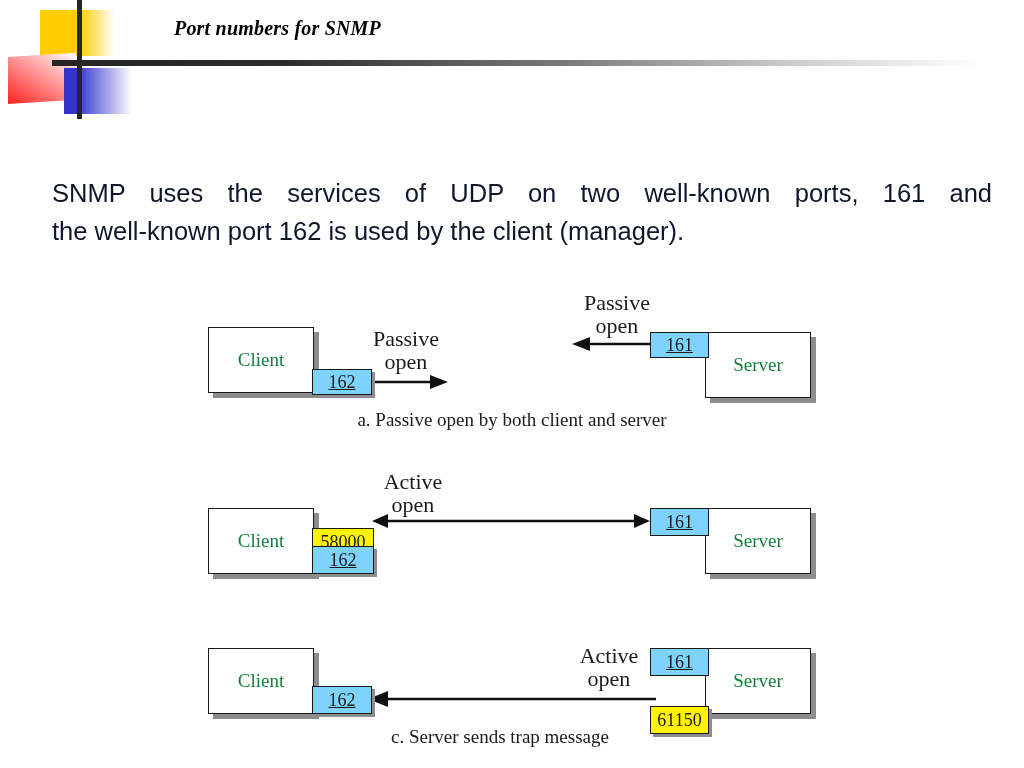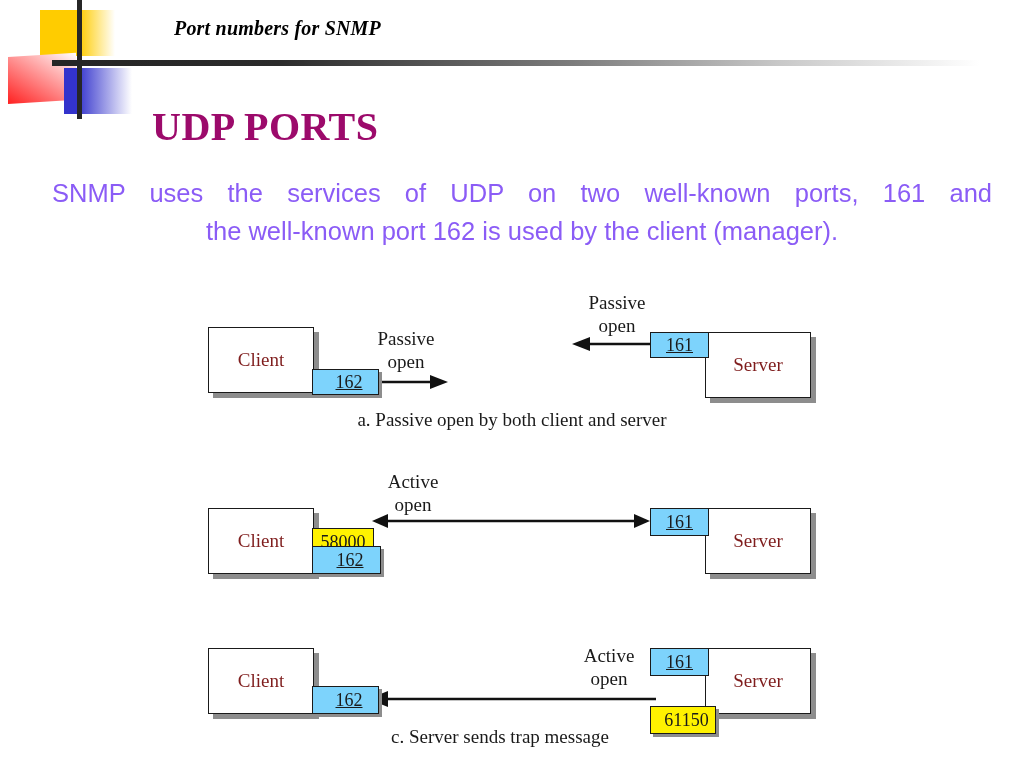--- a/index.html
+++ b/index.html
@@ -45,52 +45,52 @@
     font-family:"Liberation Serif", serif;
     font-weight:bold;font-size:40px;
     color:#9C0A6B;letter-spacing:0.5px;
     white-space:nowrap;
   }
 
   
   .body-text{
     position:absolute;left:52px;top:174px;width:940px;
     font-family:"Liberation Sans", sans-serif;
-    font-size:25.5px;line-height:38px;color:#8b5cf6;
+    font-size:25.5px;line-height:38px;color:#0f172a;
     text-align:justify;
   }
-  .body-text .lastline{text-align:center;}
+  .body-text .lastline{text-align:left;}
 
   
   .diagram{position:absolute;left:0;}
   .hostbox{
     position:absolute;background:#ffffff;
     border:1.6px solid #1a1a1a;
     box-shadow:5px 5px 0 0 #8d8d8d;
     font-family:"Liberation Serif", serif;
-    font-size:19px;color:#7f1d1d;
+    font-size:19px;color:#15803d;
     display:flex;align-items:center;justify-content:center;
     z-index:2;
   }
   .portbox{
     position:absolute;
     border:1.5px solid #1a1a1a;
     font-family:"Liberation Serif", serif;
     font-size:18px;color:#1a1a1a;
     display:flex;align-items:center;justify-content:center;
     z-index:4;
   }
   .portbox.pink{background:#7dd3fc;text-decoration:underline;}
   .portbox.yellow{background:#FFF200;margin-top:20px;}
-  .portbox.shadowed{box-shadow:3px 3px 0 0 #8d8d8d;padding-left:7px;}
+  .portbox.shadowed{box-shadow:3px 3px 0 0 #8d8d8d;}
 
   .lbl{
     position:absolute;
     font-family:"Liberation Serif", serif;
-    font-size:19px;color:#1a1a1a;
+    font-size:22px;color:#1a1a1a;
     text-align:center;line-height:23px;
     white-space:nowrap;z-index:3;
   }
   .caption{
     position:absolute;
     font-family:"Liberation Serif", serif;
     font-size:19px;color:#1a1a1a;
     white-space:nowrap;text-align:center;
   }
   .arrow-svg{position:absolute;z-index:1;}
@@ -108,21 +108,20 @@
     <div class="blue-sq"></div>
     <div class="blue-grad"></div>
     <div class="hbar-short"></div>
     <div class="vbar"></div>
   </div>
 
   <div class="hrule"></div>
 
   <div class="header-title">Port numbers for SNMP</div>
 
-  <div class="main-title">UDP PORTS</div>
 
   <div class="body-text">
     <div style="text-align:justify;text-align-last:justify;">SNMP uses the services of UDP on two well-known ports, 161 and</div>
     <div class="lastline">the well-known port 162 is used by the client (manager).</div>
   </div>
 
   <div class="diagram" style="top:285px;left:0;width:1024px;height:150px;">
 
     <div class="hostbox" style="left:208px;top:42px;width:104px;height:64px;">
       <span>Client</span>

